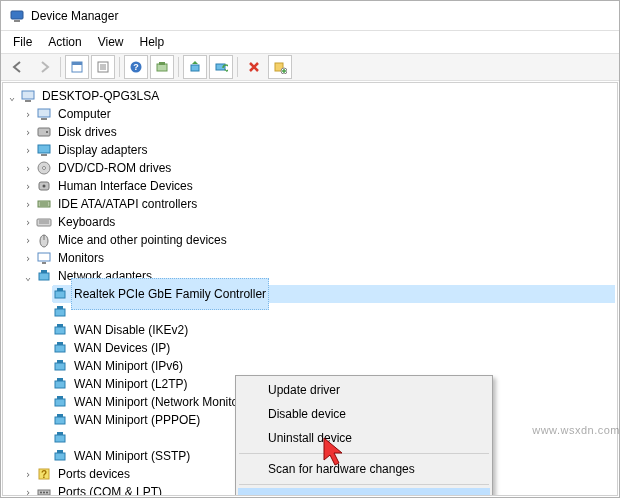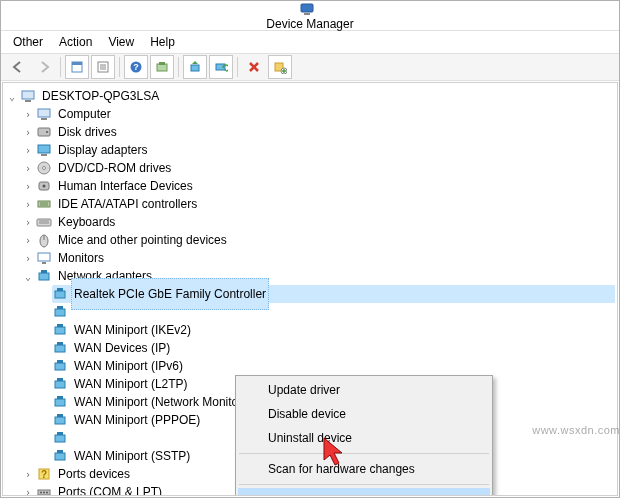--- a/index.html
+++ b/index.html
@@ -1,18 +1,18 @@
 <!DOCTYPE html>
 <html><head>
 <meta charset="utf-8">
 <style>
   * { box-sizing: border-box; margin: 0; padding: 0; font-family: "Segoe UI", Tahoma, sans-serif; }
   body { width: 622px; height: 500px; background: #fff; overflow: hidden; position: relative; }
   .window { border: 1px solid #b0b0b0; width: 620px; height: 498px; display: flex; flex-direction: column; }
-  .titlebar { height: 30px; display: flex; align-items: center; padding: 0 8px; border-bottom: 1px solid #e0e0e0; flex-direction: column; }
+  .titlebar { height: 30px; display: flex; align-items: center; padding: 0 8px; border-bottom: 1px solid #e0e0e0; }
   .titlebar-icon { width: 16px; height: 16px; margin-right: 6px; }
   .titlebar-text { font-size: 12px; }
   .menubar { height: 22px; display: flex; align-items: center; padding: 0 4px; }
   .menubar span { font-size: 12px; padding: 2px 8px; cursor: default; }
   .toolbar { height: 28px; display: flex; align-items: center; padding: 0 4px; border-top: 1px solid #e0e0e0; border-bottom: 1px solid #e0e0e0; background: #f5f5f5; }
   .tb-btn { width: 24px; height: 24px; display: inline-flex; align-items: center; justify-content: center; margin: 0 1px; border: 1px solid transparent; }
   .tb-btn.boxed { border: 1px solid #c8c8c8; background: #fff; }
   .tb-sep { width: 1px; height: 20px; background: #d0d0d0; margin: 0 3px; }
   .tree-pane { flex: 1; border: 1px solid #d0d0d0; margin: 1px; padding: 4px 2px; overflow: hidden; position: relative; font-size: 12px; }
   .tree-row { height: 18px; display: flex; align-items: center; white-space: nowrap; }
@@ -47,21 +47,21 @@
     <span class="titlebar-icon">
       <svg viewBox="0 0 16 16">
           <rect x="2" y="3" width="12" height="8" rx="1" fill="#3a76c4" stroke="#2a5795"></rect>
           <rect x="5" y="12" width="6" height="2" fill="#888"></rect>
         </svg>
     </span>
     <span class="titlebar-text">Device Manager</span>
   </div>
 
   <div class="menubar">
-    <span>Other</span>
+    <span>File</span>
     <span>Action</span>
     <span>View</span>
     <span>Help</span>
   </div>
 
   <div class="toolbar">
     <span class="tb-btn">
         <svg width="14" height="14" viewBox="0 0 14 14">
           <path d="M9 2 L3 7 L9 12" fill="none" stroke="#787878" stroke-width="2"></path>
         </svg>
@@ -264,21 +264,21 @@
           </span>
         </div>
         <div class="tree-row lvl2">
           <span class="exp"></span>
           <span class="dev-icon">
             <svg width="16" height="16" viewBox="0 0 16 16">
               <rect x="3" y="5" width="10" height="7" fill="#6dbde6" stroke="#2a7fb0"></rect>
               <rect x="5" y="2" width="6" height="3" fill="#2a7fb0"></rect>
             </svg>
           </span>
-          <span class="lbl">WAN Miniport (IKEv2)</span>
+          <span class="lbl">WAN Disable (IKEv2)</span>
         </div>
         <div class="tree-row lvl2">
           <span class="exp"></span>
           <span class="dev-icon">
             <svg width="16" height="16" viewBox="0 0 16 16">
               <rect x="3" y="5" width="10" height="7" fill="#6dbde6" stroke="#2a7fb0"></rect>
               <rect x="5" y="2" width="6" height="3" fill="#2a7fb0"></rect>
             </svg>
           </span>
           <span class="lbl">WAN Devices (IP)</span>

